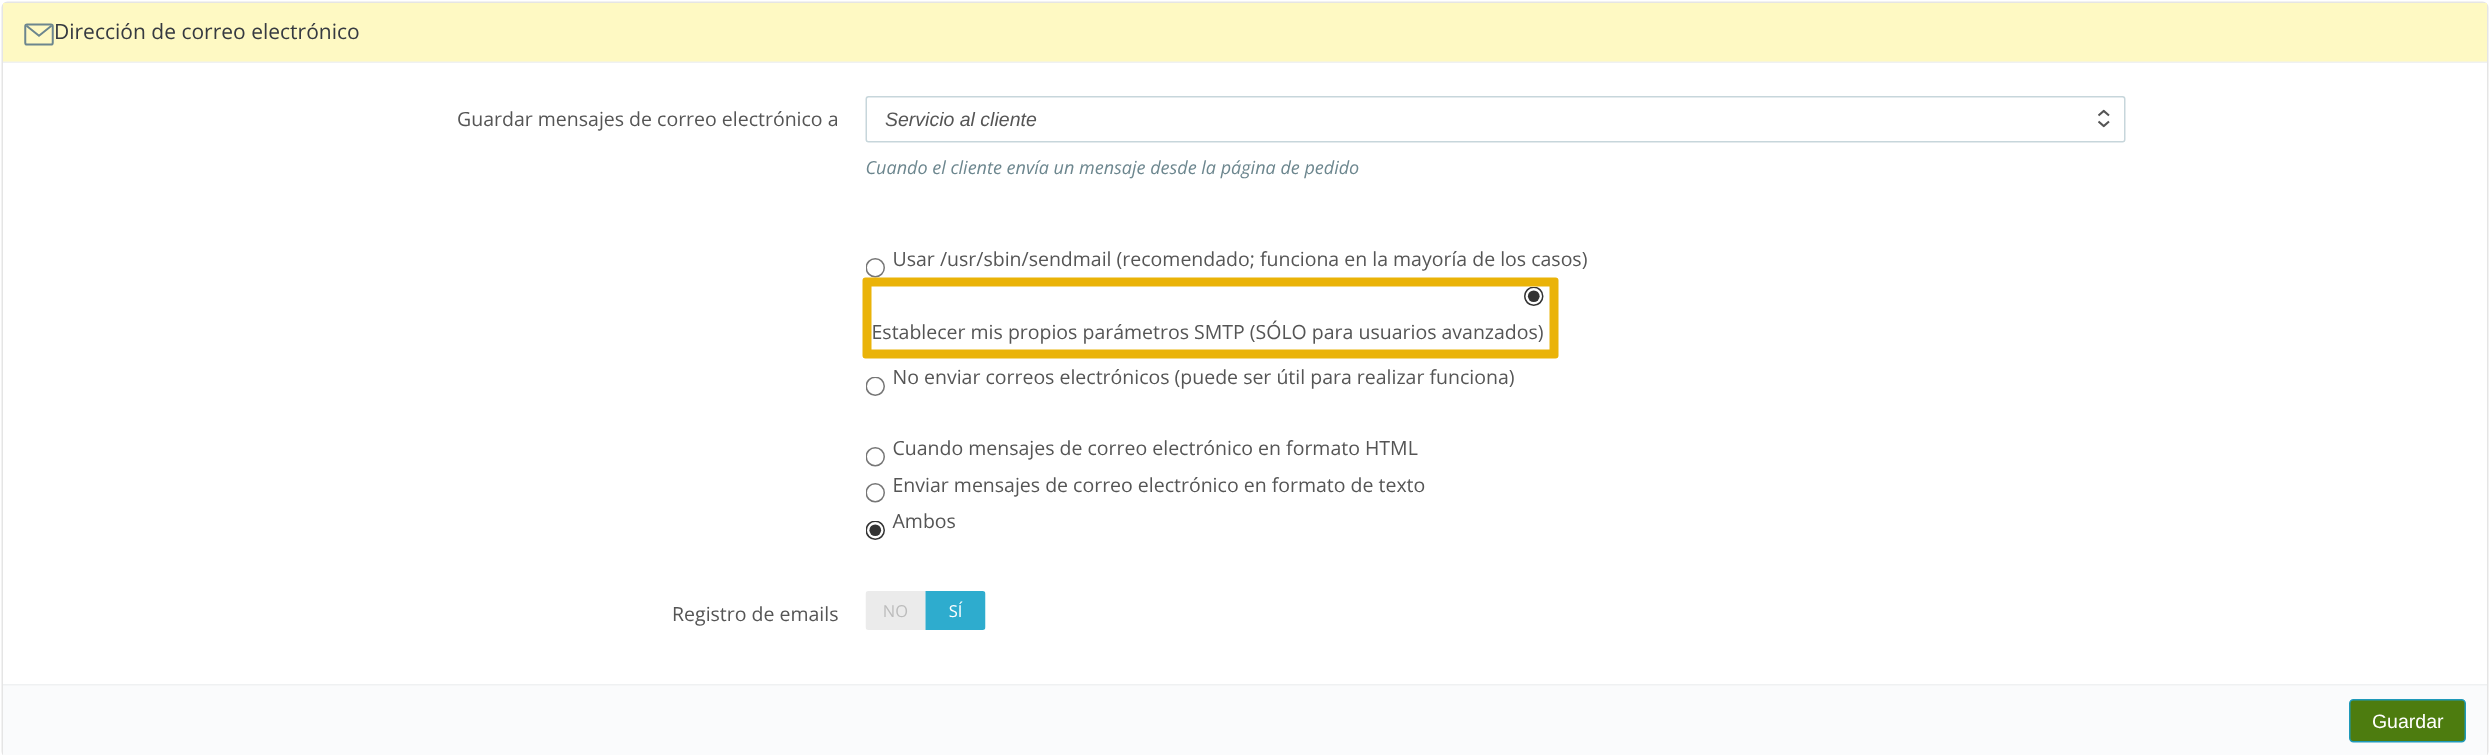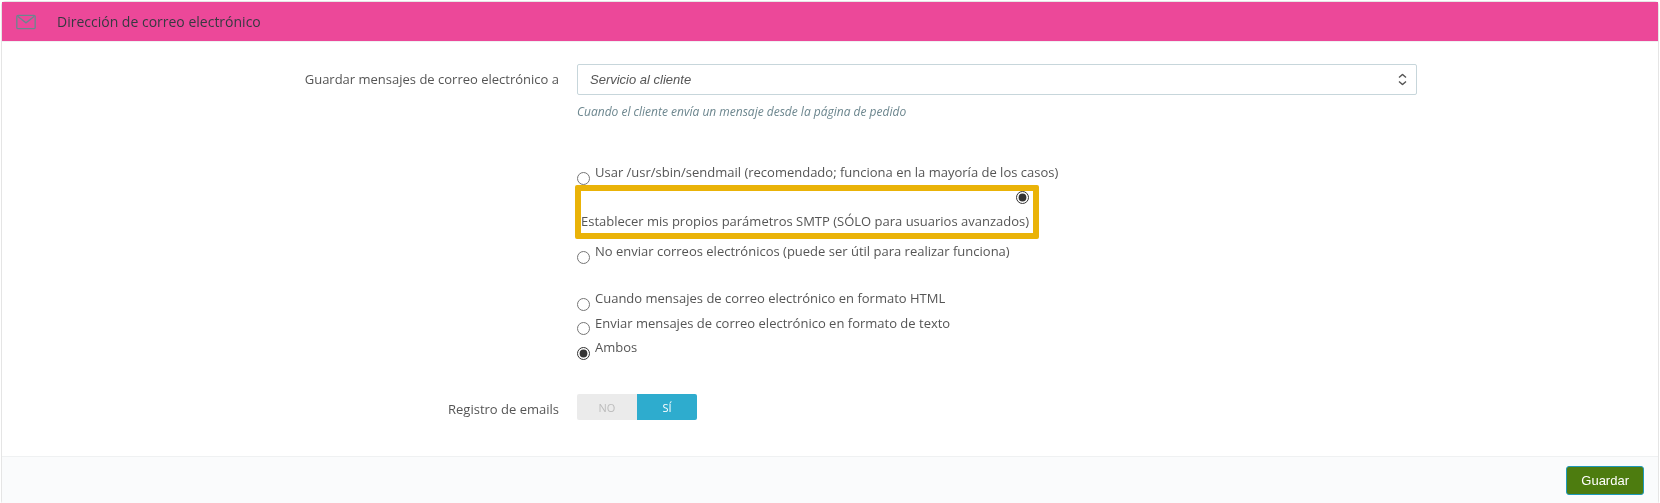--- a/index.html
+++ b/index.html
@@ -8,26 +8,26 @@
       font-size: 13px;
       background: #fff;
       color: #555;
     }
     .panel {
       border: 1px solid #e5e5e5;
       border-radius: 4px;
       margin: 1px;
     }
     .panel-header {
-      background: #ec4899;
+      background: #fef9c3;
       border-bottom: 1px solid #eff1f2;
       padding: 10px 14px;
       display: flex;
-      align-items: center;
-      gap: 21px;
+      align-items: flex-end;
+      gap: 0;
     }
     .panel-header .icon svg { display: block; }
     .panel-title {
       font-size: 14px;
       font-weight: 400;
       color: #363a41;
     }
     .panel-body {
       padding: 22px 20px 28px 20px;
     }
@@ -111,21 +111,21 @@
     .switch {
       display: inline-flex;
       border-radius: 2px;
       overflow: hidden;
       height: 26px;
     }
     .switch-off, .switch-on {
       display: flex;
       align-items: center;
       justify-content: center;
-      width: 60px;
+      width: 40px;
       font-size: 11px;
       font-weight: 400;
       cursor: pointer;
     }
     .switch-off {
       background: #ebebeb;
       color: #bcbcbc;
     }
     .switch-on {
       background: #2eacce;

